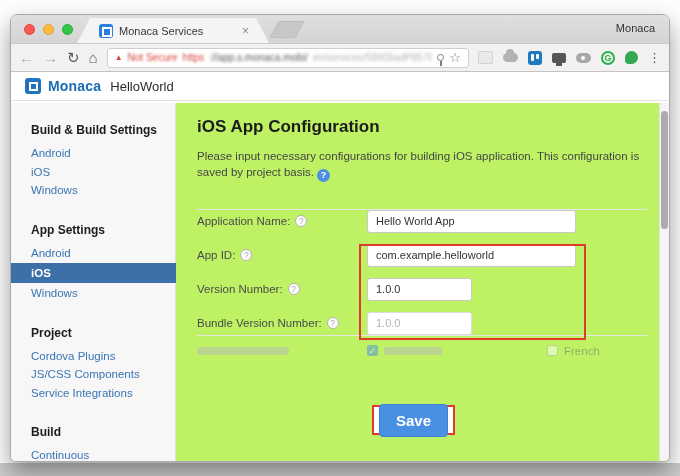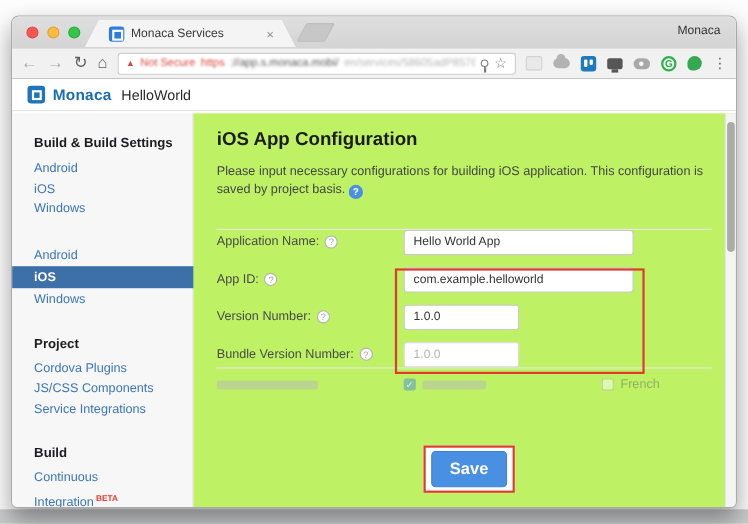--- a/index.html
+++ b/index.html
@@ -99,21 +99,21 @@
   .fade-row { display:flex; align-items:center; margin-top:9px; opacity:.5; filter:blur(.7px); }
   .blurbar { height:8px; background:#b9b9b9; border-radius:2px; }
   .fade-label { width:170px; display:flex; align-items:center; gap:6px;}
   .fade-group { display:flex; align-items:center; gap:6px; font-size:11.5px; color:#6b6b6b;}
 
   .scrollbar { position:absolute; top:88px; right:0; bottom:0; width:10px; background:#f4f4f4; border-left:1px solid #e3e3e3;}
   .scroll-thumb { position:absolute; top:8px; left:1px; width:7px; height:118px; background:#ababab; border-radius:4px;}
 
   .hl-fields { position:absolute; left:348px; top:229px; width:227px; height:96px;
     border:2px solid #e0392e; pointer-events:none; z-index:5;}
-  .hl-save { position:absolute; left:374px; top:390px; width:83px; height:43px; border:2px solid #e0392e;
+  .hl-save { position:absolute; left:361px; top:390px; width:83px; height:30px; border:2px solid #e0392e;
     background:#fff; display:flex; align-items:center; justify-content:center; z-index:6;}
   .save-btn { width:69px; height:33px; background:#4a90e2; border:1px solid #3e82d6; border-radius:4px;
     color:#fff; font-size:15px; font-weight:bold; font-family:"Liberation Sans","DejaVu Sans",sans-serif; cursor:pointer;}
 </style>
 </head>
 <body>
 
 <div class="desktop-strip"></div>
 
 <div class="window">
@@ -167,20 +167,21 @@
 
   <div class="page-body">
     <div class="sidebar">
       <div class="sb-section">
         <div class="sb-title">Build &amp; Build Settings</div>
         <div class="sb-item">Android</div>
         <div class="sb-item">iOS</div>
         <div class="sb-item">Windows</div>
       </div>
       <div class="sb-section">
+        <div class="sb-title">App Settings</div>
         <div class="sb-item">Android</div>
         <div class="sb-item selected">iOS</div>
         <div class="sb-item">Windows</div>
       </div>
       <div class="sb-section">
         <div class="sb-title">Project</div>
         <div class="sb-item">Cordova Plugins</div>
         <div class="sb-item">JS/CSS Components</div>
         <div class="sb-item">Service Integrations</div>
       </div>

